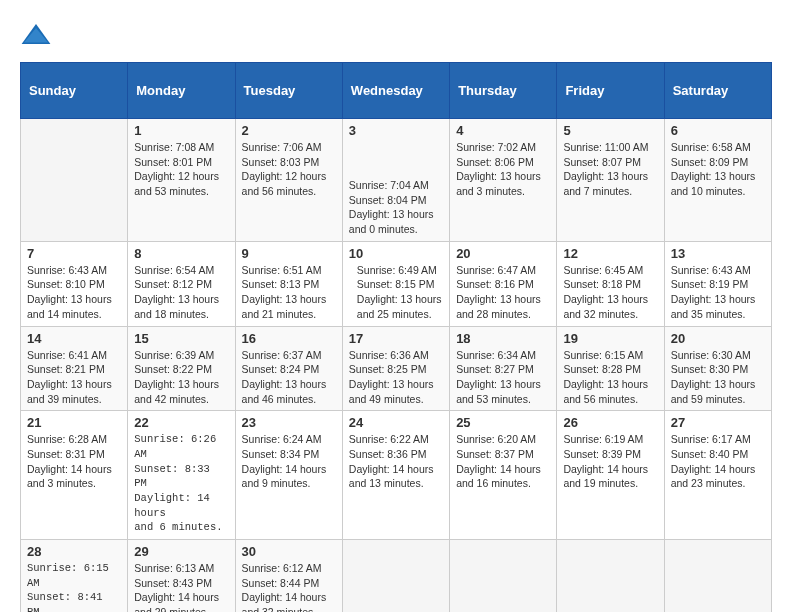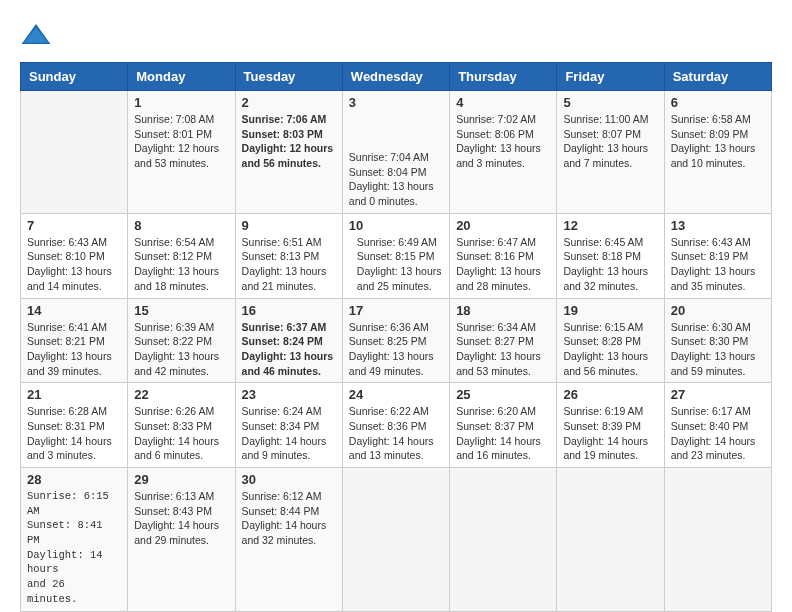--- a/index.html
+++ b/index.html
@@ -54,21 +54,21 @@
     }
     .calendar {
       width: 100%;
       border-collapse: collapse;
       font-size: 11px;
     }
     .calendar th {
       background-color: #2566b0;
       color: #fff;
       text-align: left;
-      padding: 6px 8px;
+      padding: 20px 8px;
       font-size: 13px;
       font-weight: bold;
       border: 1px solid #1a50a0;
     }
     .calendar td {
       border: 1px solid #ccc;
       vertical-align: top;
       padding: 4px 6px;
       width: 107px;
       min-height: 80px;
@@ -133,21 +133,21 @@
         <td class="empty-cell"></td>
         <td>
           <span class="day-number">1</span>
           <div class="day-info" style="white-space: pre-line;">Sunrise: 7:08 AM
 Sunset: 8:01 PM
 Daylight: 12 hours
 and 53 minutes.</div>
         </td>
         <td>
           <span class="day-number">2</span>
-          <div class="day-info" style="white-space: pre-line; font-weight: bold;">Sunrise: 7:06 AM
+          <div class="day-info" style="white-space: pre-line;">Sunrise: 7:06 AM
 Sunset: 8:03 PM
 Daylight: 12 hours
 and 56 minutes.</div>
         </td>
         <td>
           <span class="day-number">3</span>
           <div class="day-info" style="white-space: pre-line; margin-top: 40px;">Sunrise: 7:04 AM
 Sunset: 8:04 PM
 Daylight: 13 hours
 and 0 minutes.</div>
@@ -235,21 +235,21 @@
         </td>
         <td>
           <span class="day-number">15</span>
           <div class="day-info" style="white-space: pre-line;">Sunrise: 6:39 AM
 Sunset: 8:22 PM
 Daylight: 13 hours
 and 42 minutes.</div>
         </td>
         <td>
           <span class="day-number">16</span>
-          <div class="day-info" style="white-space: pre-line; font-weight: bold;">Sunrise: 6:37 AM
+          <div class="day-info" style="white-space: pre-line;">Sunrise: 6:37 AM
 Sunset: 8:24 PM
 Daylight: 13 hours
 and 46 minutes.</div>
         </td>
         <td>
           <span class="day-number">17</span>
           <div class="day-info" style="white-space: pre-line;">Sunrise: 6:36 AM
 Sunset: 8:25 PM
 Daylight: 13 hours
 and 49 minutes.</div>
@@ -279,21 +279,21 @@
       <tr>
         <td>
           <span class="day-number">21</span>
           <div class="day-info" style="white-space: pre-line;">Sunrise: 6:28 AM
 Sunset: 8:31 PM
 Daylight: 14 hours
 and 3 minutes.</div>
         </td>
         <td>
           <span class="day-number">22</span>
-          <div class="day-info" style="white-space: pre-line;">Sunrise: 6:26 AM
+          <div class="day-info" style="white-space: pre-line; font-family: Liberation Mono, monospace;">Sunrise: 6:26 AM
 Sunset: 8:33 PM
 Daylight: 14 hours
 and 6 minutes.</div>
         </td>
         <td>
           <span class="day-number">23</span>
           <div class="day-info" style="white-space: pre-line;">Sunrise: 6:24 AM
 Sunset: 8:34 PM
 Daylight: 14 hours
 and 9 minutes.</div>

